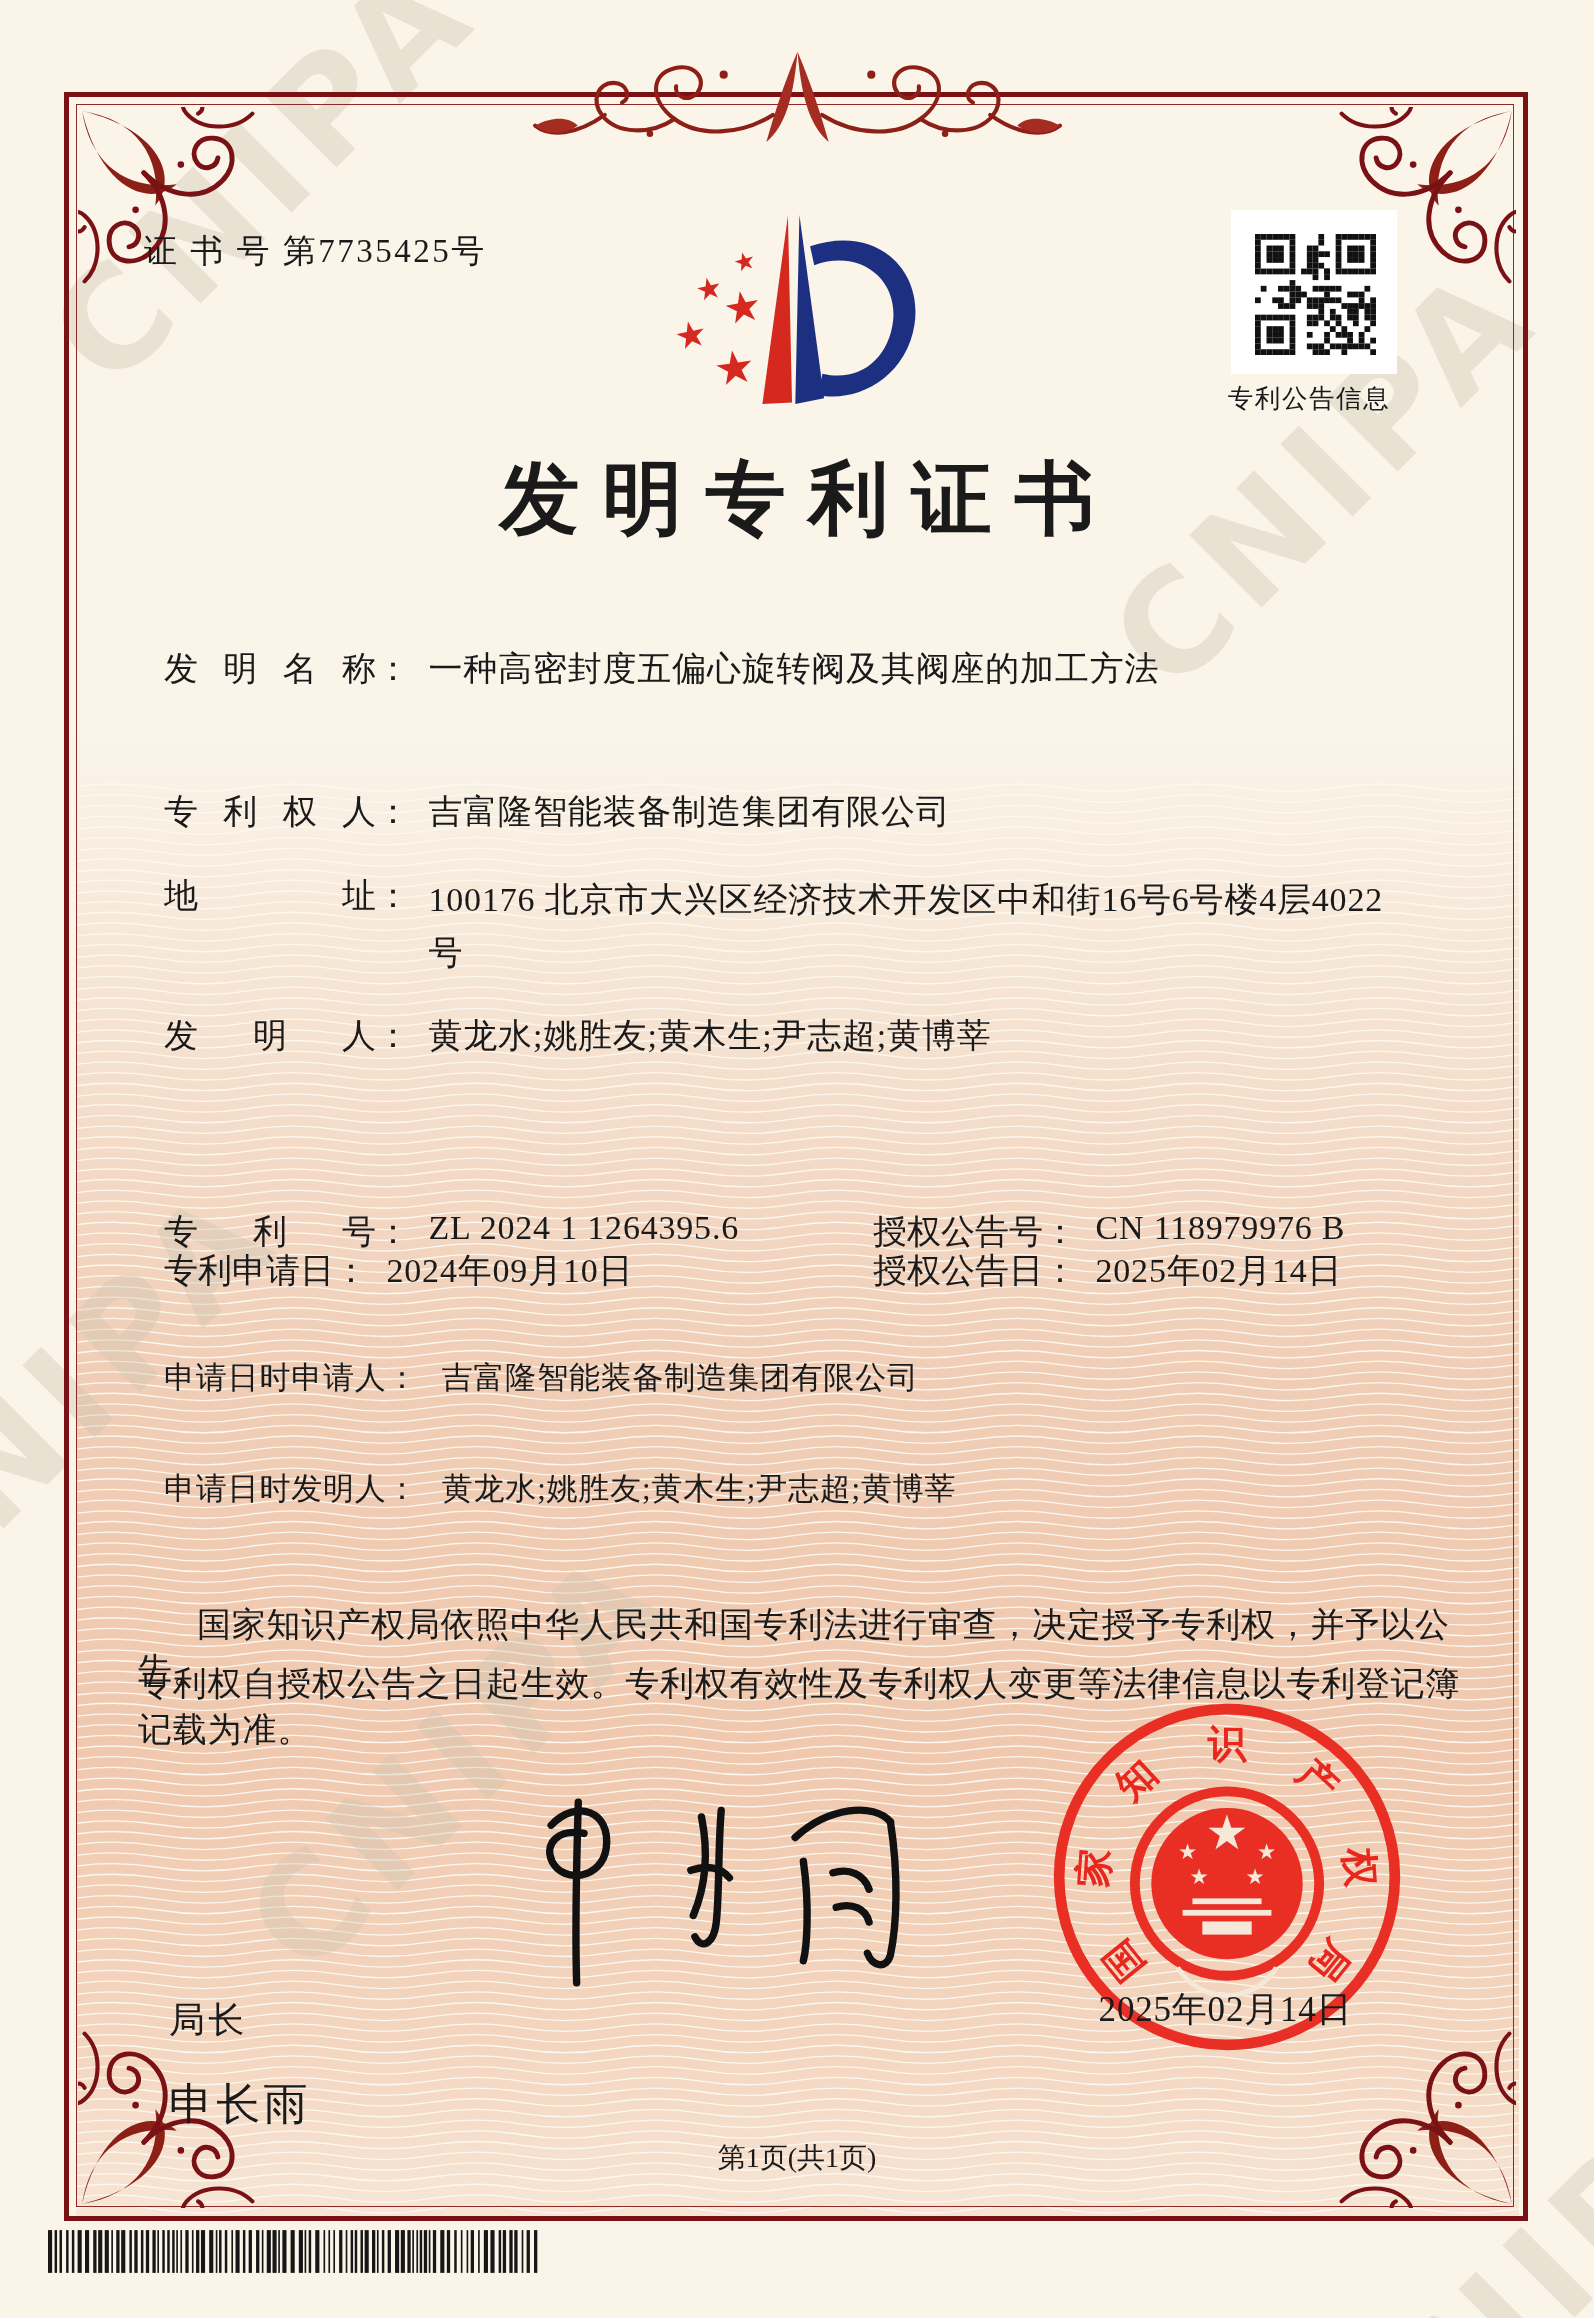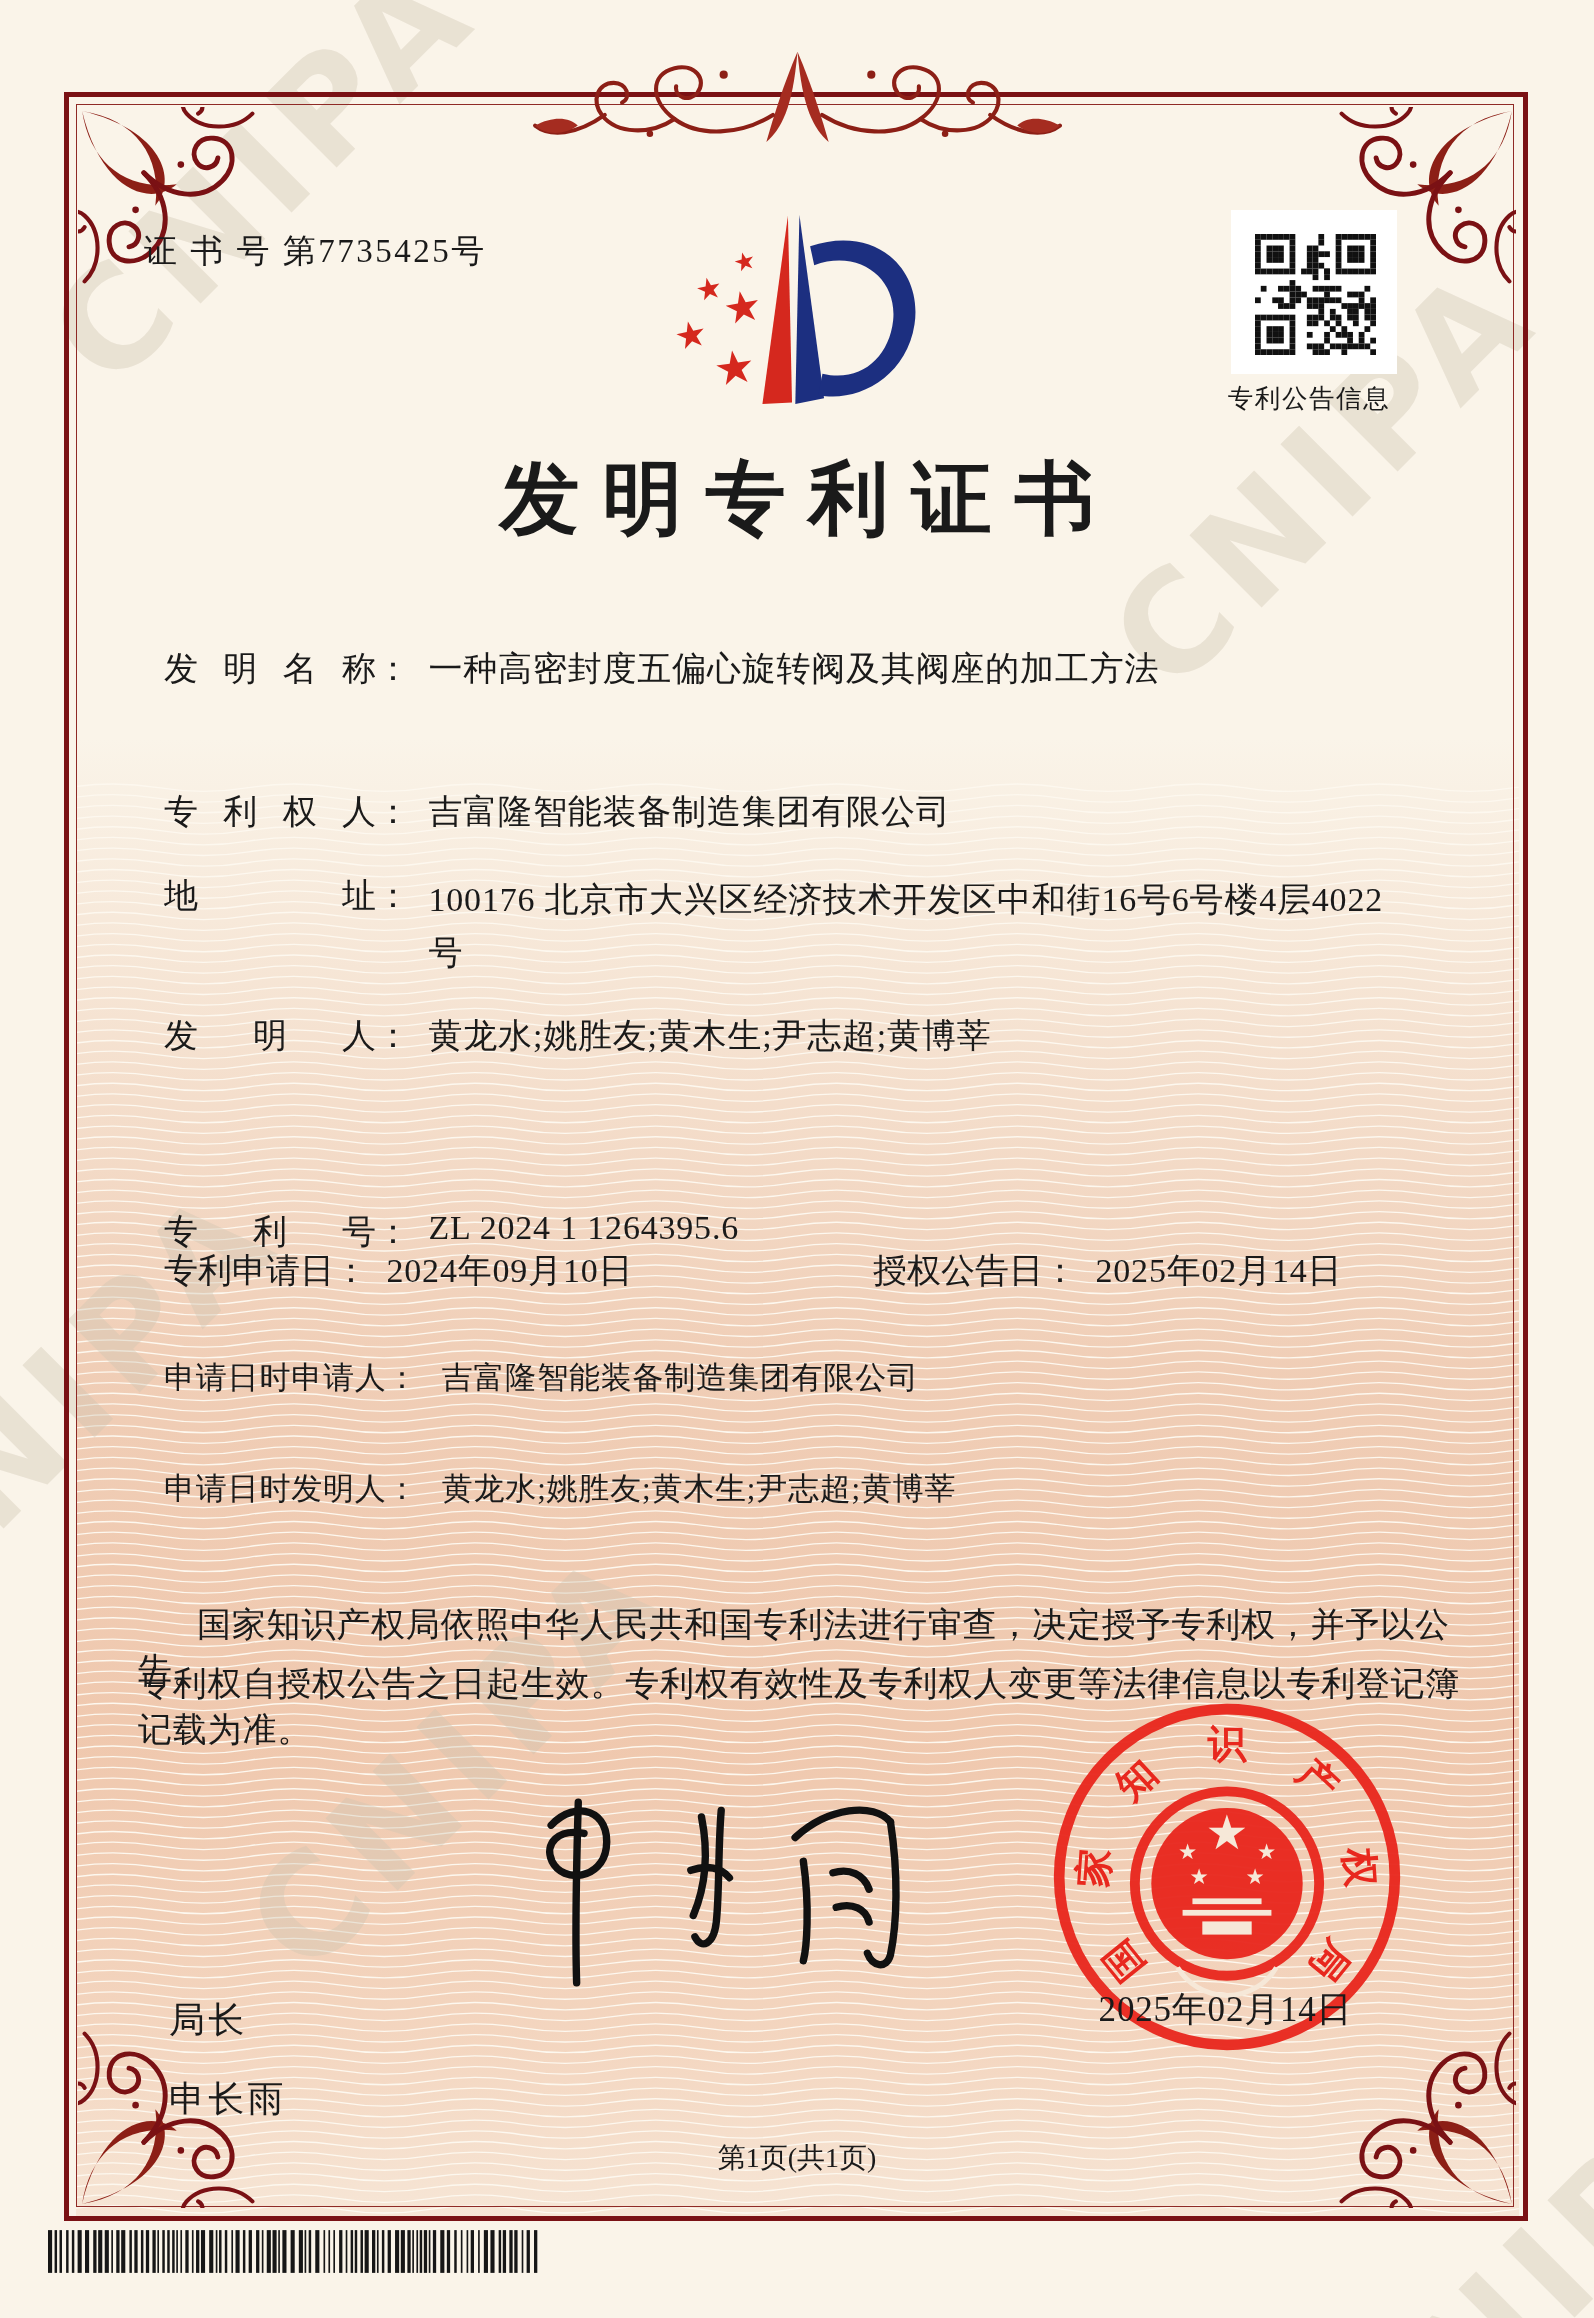--- a/index.html
+++ b/index.html
@@ -35,21 +35,21 @@
   .lbl7{display:inline-block;vertical-align:top;letter-spacing:0.8px;}
   .colon{display:inline-block;vertical-align:top;}
   .val{display:inline-block;margin-left:10px;vertical-align:top;letter-spacing:0.8px;}
   .val-wrap{white-space:normal;width:958px;word-break:break-all;line-height:53px;}
   .rcol{position:absolute;left:709px;top:0;white-space:nowrap;}
   .rlbl{display:inline-block;vertical-align:top;}
   
   .legal{left:138px;width:1332px;font-size:34px;letter-spacing:0.8px;z-index:10;}
   
   #sig-title{left:169px;top:1996px;font-size:36px;letter-spacing:3.3px;z-index:10;}
-  #sig-name{left:169px;top:2075px;font-size:36px;letter-spacing:3.3px;z-index:10;}
+  #sig-name{left:169px;top:2075px;font-size:44px;letter-spacing:3.3px;z-index:10;}
   #signature-svg{left:506px;top:1792px;z-index:11;}
   #seal-svg{left:1046px;top:1696px;z-index:9;}
   .seal-char{font-size:47px;fill:#e8281e;font-weight:700;text-anchor:middle;
              font-family:"Liberation Serif",serif;}
   #seal-date{left:1061px;top:1986px;width:329px;text-align:center;font-size:35px;z-index:12;letter-spacing:0.8px;}
   #page-num{left:0;top:2139px;width:1594px;text-align:center;font-size:28px;z-index:10;}
   #barcode{left:48px;top:2230px;z-index:10;}
 </style>
 </head>
 <body>
@@ -490,20 +490,24 @@
     <span class="lbl">地址</span><span class="colon">：</span>
     <span class="val val-wrap">100176 北京市大兴区经济技术开发区中和街16号6号楼4层4022号</span>
   </div>
   <div class="row abs" style="top:1013px;">
     <span class="lbl">发明人</span><span class="colon">：</span>
     <span class="val">黄龙水;姚胜友;黄木生;尹志超;黄博莘</span>
   </div>
   <div class="row abs" style="top:1209px;">
     <span class="lbl">专利号</span><span class="colon">：</span>
     <span class="val">ZL 2024 1 1264395.6</span>
+    <span class="rcol">
+      <span class="rlbl">授权公告号</span><span class="colon">：</span>
+      <span class="val">CN 118979976 B</span>
+    </span>
   </div>
   <div class="row abs" style="top:1248px;">
     <span class="rlbl">专利申请日</span><span class="colon">：</span>
     <span class="val">2024年09月10日</span>
     <span class="rcol">
       <span class="rlbl">授权公告日</span><span class="colon">：</span>
       <span class="val">2025年02月14日</span>
     </span>
   </div>
   <div class="row abs" style="top:1357px;font-size:31px;">

